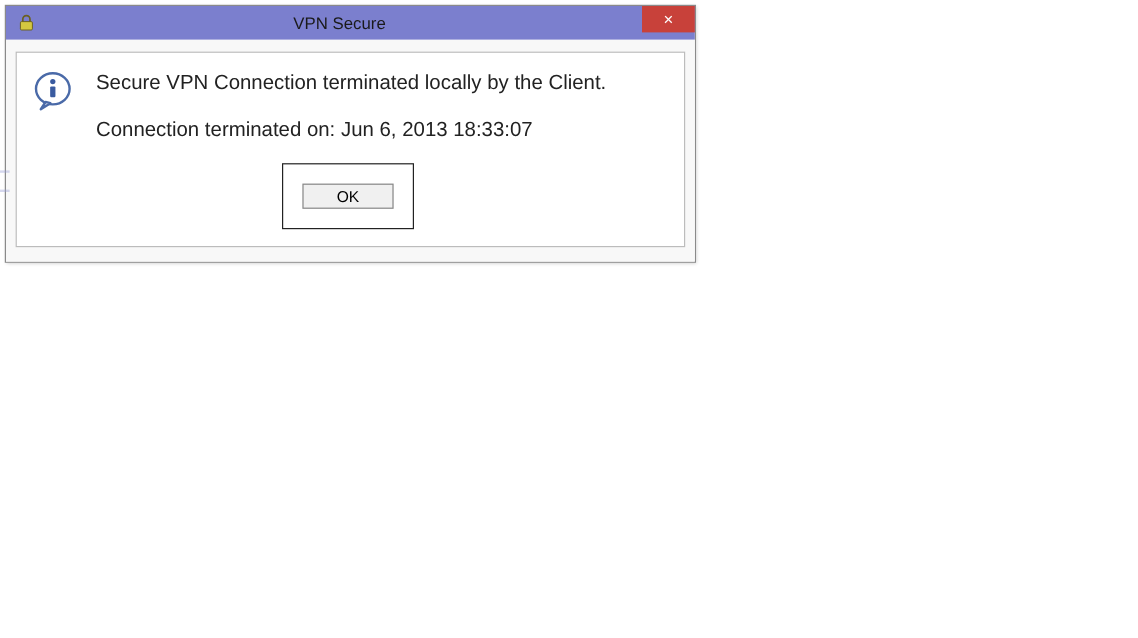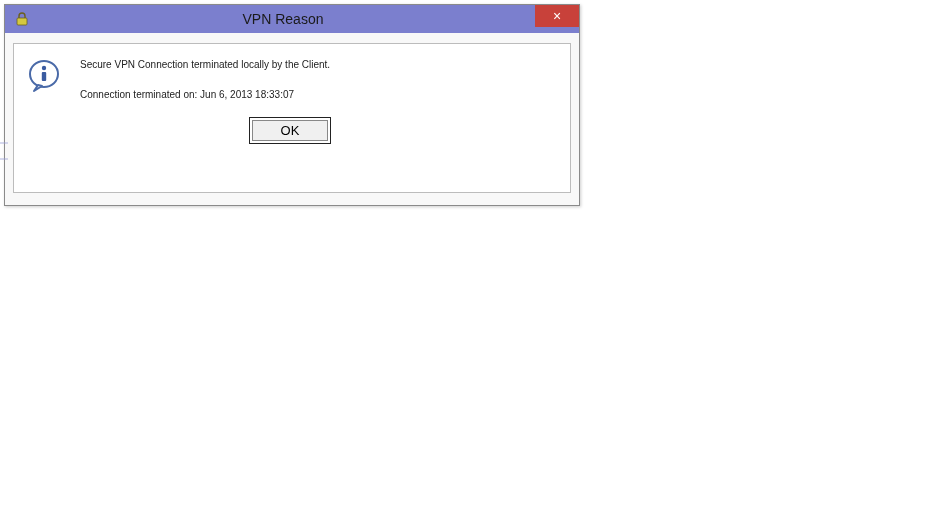--- a/index.html
+++ b/index.html
@@ -73,37 +73,37 @@
     .info-icon {
       width: 36px;
       height: 36px;
       margin-right: 18px;
       margin-top: 0;
       flex-shrink: 0;
     }
     .message-block {
       flex: 1;
       color: #222;
-      font-size: 10px;
+      font-size: 17px;
       line-height: 1.35;
     }
     .msg-line1, .msg-line2 { display: block; }
     .msg-spacer { height: 16px; }
     .term-row {
       display: flex;
       gap: 50px;
     }
     .btn-row {
       display: flex;
       justify-content: center;
       margin-top: 16px;
     }
     .ok-btn-wrap {
       border: 1px solid #222;
-      padding: 2px;
+      padding: 16px;
       display: inline-block;
     }
     .ok-btn {
       border: 1px solid #888;
       background: #f0f0f0;
       padding: 2px 28px;
       font-size: 13px;
       cursor: pointer;
       font-family: inherit;
     }
@@ -123,21 +123,21 @@
 <body>
 
 <div class="dialog-window">
   <div class="title-bar">
     <span class="title-icon">
       <svg width="16" height="16" viewBox="0 0 16 16">
         <rect x="3" y="7" width="10" height="7" rx="1" fill="#d4c840" stroke="#6b6020" stroke-width="0.8"></rect>
         <path d="M5 7 V5 a3 3 0 0 1 6 0 V7" fill="none" stroke="#6b6020" stroke-width="1.4"></path>
       </svg>
     </span>
-    <span class="title-text">VPN Reason</span>
+    <span class="title-text">VPN Secure</span>
     <div class="close-btn">
       <span>×</span>
     </div>
   </div>
 
   <div class="dialog-body">
     <div class="content-panel">
       <div class="content-row">
         <span class="info-icon">
           <svg width="36" height="36" viewBox="0 0 36 36">

